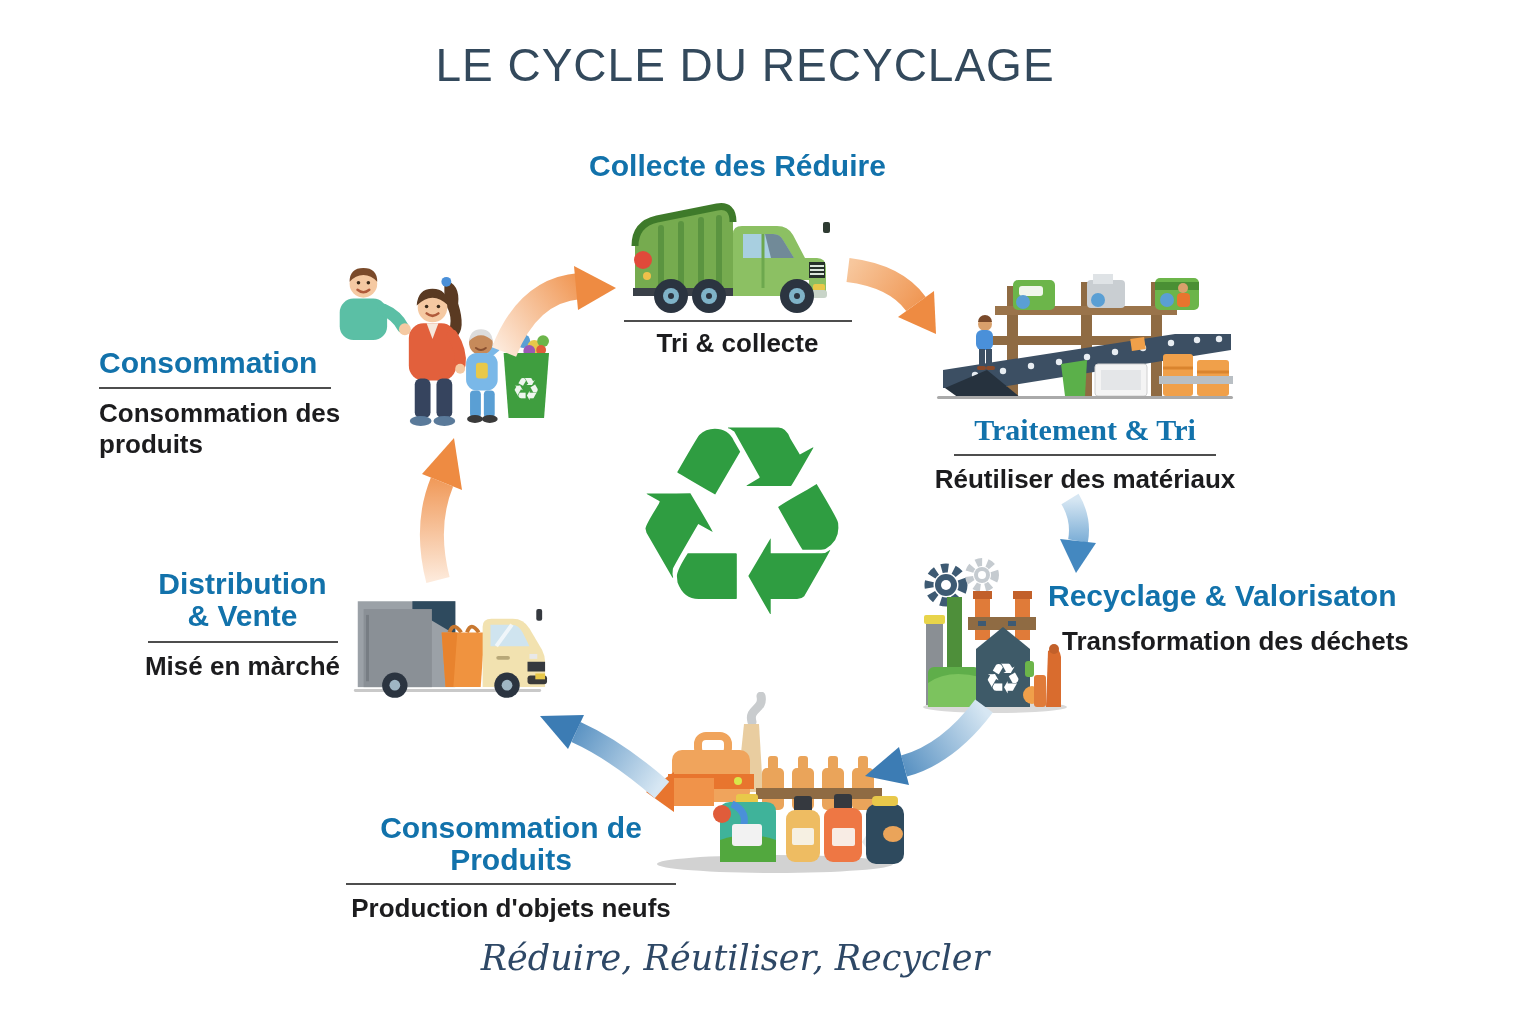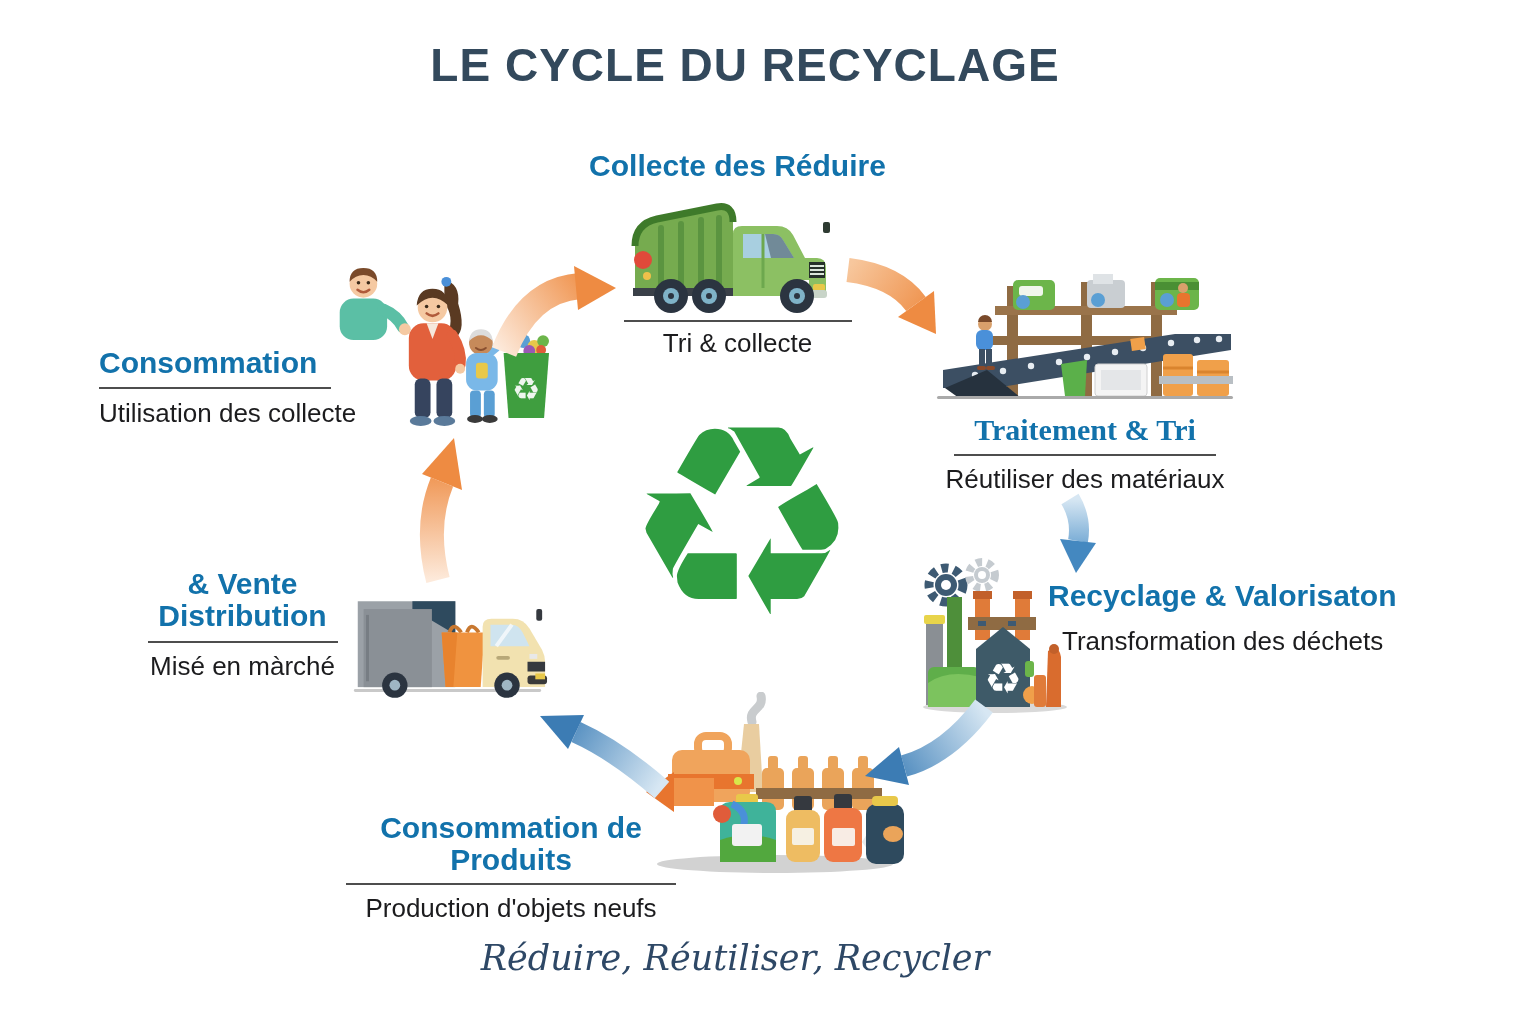--- a/index.html
+++ b/index.html
@@ -1,22 +1,22 @@
 <!DOCTYPE html>
 <html><head>
 <meta charset="utf-8">
 <style>
   html,body{margin:0;padding:0;background:#ffffff;}
   #canvas{position:relative;width:1536px;height:1024px;background:#ffffff;overflow:hidden;
           font-family:"Liberation Sans",sans-serif;}
   .abs{position:absolute;}
-  #main-title{left:0;top:38px;width:1490px;text-align:center;font-size:46px;font-weight:700;
+  #main-title{left:0;top:38px;width:1490px;text-align:center;font-size:46px;font-weight:400;
               letter-spacing:1px;color:#33495c;}
   .stage-title{font-size:30px;font-weight:700;color:#1272ab;line-height:1.05;}
-  .stage-sub{font-size:26px;font-weight:400;color:#1c1c1e;}
+  .stage-sub{font-size:26px;font-weight:700;color:#1c1c1e;}
   .rule{height:2px;background:#4d4d4d;}
   .center-col{text-align:center;}
   #recycle-center{left:597px;top:392px;width:290px;height:260px;display:flex;align-items:center;
                   justify-content:center;font-family:"DejaVu Sans",sans-serif;font-size:265px;
                   line-height:1;color:#2f9d41;}
   #tagline{left:0;top:938px;width:1470px;text-align:center;
            font-family:"DejaVu Serif","Liberation Serif",serif;font-style:italic;font-weight:400;
            font-size:35px;color:#2e4866;}
   svg{display:block;}
 </style>
@@ -188,22 +188,22 @@
     <rect x="232" y="104" width="26" height="10" rx="4" fill="#e8c84a"></rect>
     <ellipse cx="253" cy="142" rx="10" ry="8" fill="#eaa45a"></ellipse>
   </svg>
   <div class="abs center-col" style="left:335px;top:812px;width:352px;">
     <div class="stage-title">Consommation de Produits</div>
     <div class="rule" style="width:330px;margin:8px auto 8px;"></div>
     <div class="stage-sub">Production d'objets neufs</div>
   </div>
 
   <div class="abs center-col" style="left:140px;top:568px;width:205px;">
+    <div class="stage-title">Distribution</div>
     <div class="stage-title">&amp; Vente</div>
-    <div class="stage-title">Distribution</div>
     <div class="rule" style="width:190px;margin:10px auto 8px;"></div>
     <div class="stage-sub">Misé en màrché</div>
   </div>
   <svg class="abs" style="left:348px;top:566px;" width="200" height="132" viewBox="0 0 205 135">
     <rect x="6" y="126" width="192" height="3" rx="1.5" fill="#c9c9c9"></rect>
     <rect x="10" y="36" width="100" height="88" fill="#9ba1a7"></rect>
     <polygon points="66,36 110,36 110,70 66,44" fill="#2e4a5e"></polygon>
     <rect x="16" y="44" width="70" height="80" fill="#8a9096"></rect>
     <path d="M20 50 v68" stroke="#777d83" stroke-width="3"></path>
     <path d="M104 68 q4 -12 12 0 M122 68 q4 -12 12 0" stroke="#c87830" stroke-width="4" fill="none"></path>
@@ -220,21 +220,21 @@
     <rect x="192" y="110" width="10" height="6" fill="#e8c84a"></rect>
     <circle cx="48" cy="122" r="13" fill="#2b3440"></circle>
       <circle cx="48" cy="122" r="5.5" fill="#9fb6c4"></circle>
     <circle cx="163" cy="122" r="13" fill="#2b3440"></circle>
       <circle cx="163" cy="122" r="5.5" fill="#9fb6c4"></circle>
   </svg>
 
   <div class="abs" style="left:99px;top:315px;width:268px;margin-top:32px;">
     <div class="stage-title">Consommation</div>
     <div class="rule" style="width:232px;margin:8px 0 9px;"></div>
-    <div class="stage-sub">Utilisation des collecte</div>
+    <div class="stage-sub">Consommation des produits</div>
   </div>
   <svg class="abs" style="left:318px;top:252px;" width="232" height="188" viewBox="0 0 235 190">
     <circle cx="46" cy="32" r="14" fill="#f5c9a2"></circle>
     <path d="M32 30 q0 -14 14 -14 q14 0 14 14 q-6 -7 -14 -7 q-8 0 -14 7" fill="#7a4a2a"></path>
     <path d="M40 38 q6 5 12 0" stroke="#b05a3a" stroke-width="2.5" fill="none" stroke-linecap="round"></path>
     <circle cx="41" cy="31" r="1.8" fill="#3a2a1a"></circle>
       <circle cx="51" cy="31" r="1.8" fill="#3a2a1a"></circle>
     <rect x="22" y="47" width="48" height="42" rx="14" fill="#5bbfa5"></rect>
     <path d="M66 58 q14 6 20 18" stroke="#5bbfa5" stroke-width="12" fill="none" stroke-linecap="round"></path>
     <circle cx="88" cy="78" r="6" fill="#f5c9a2"></circle>

